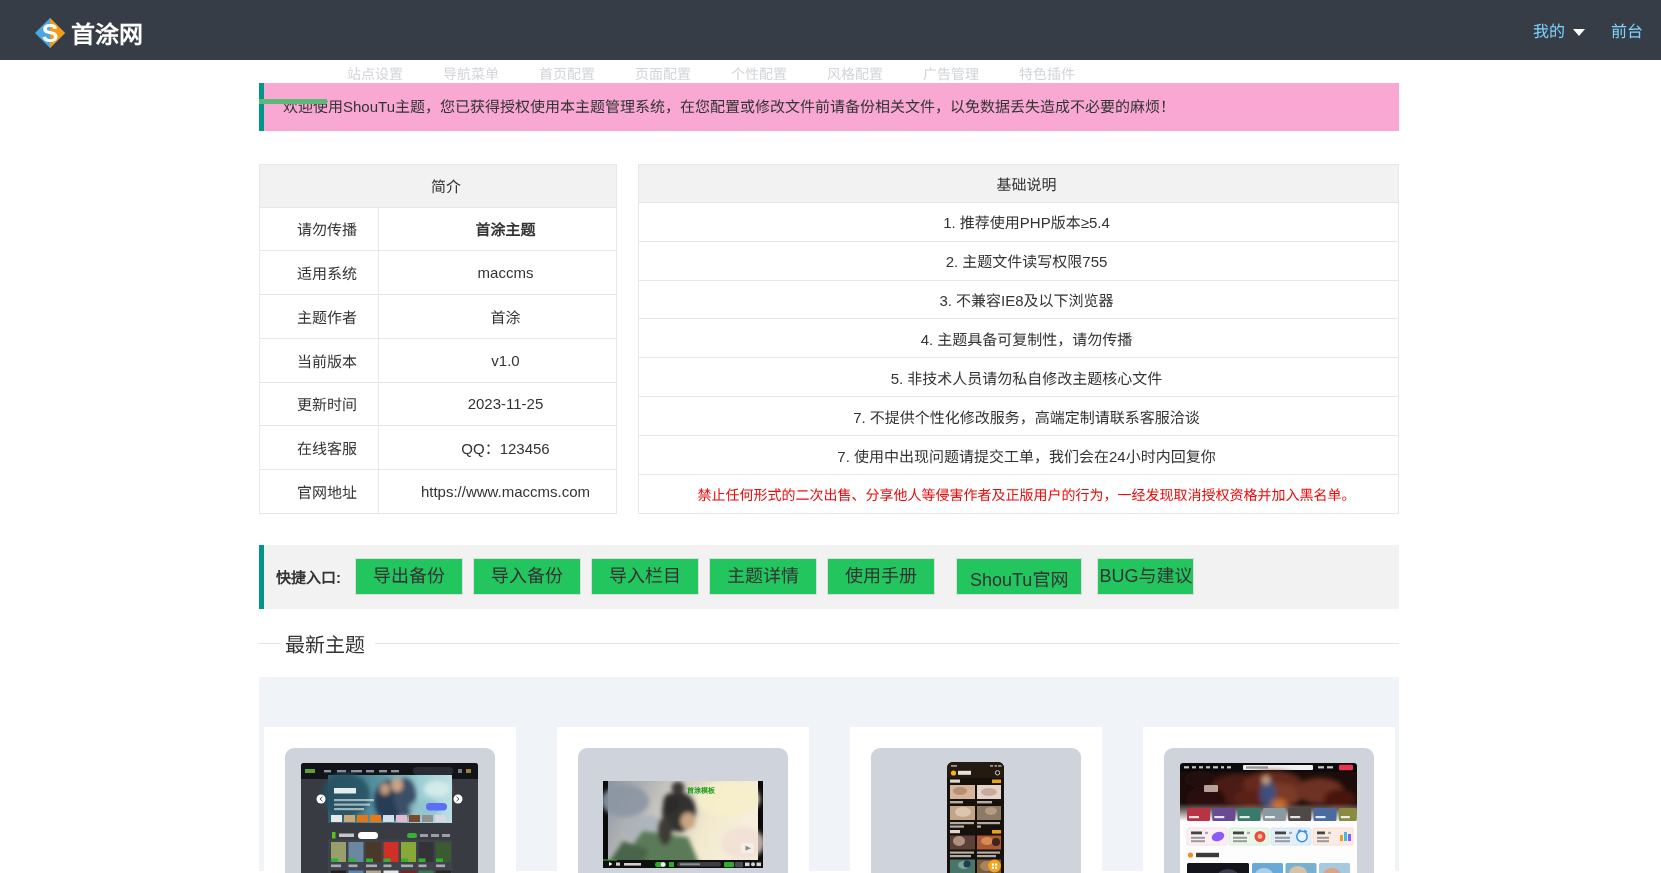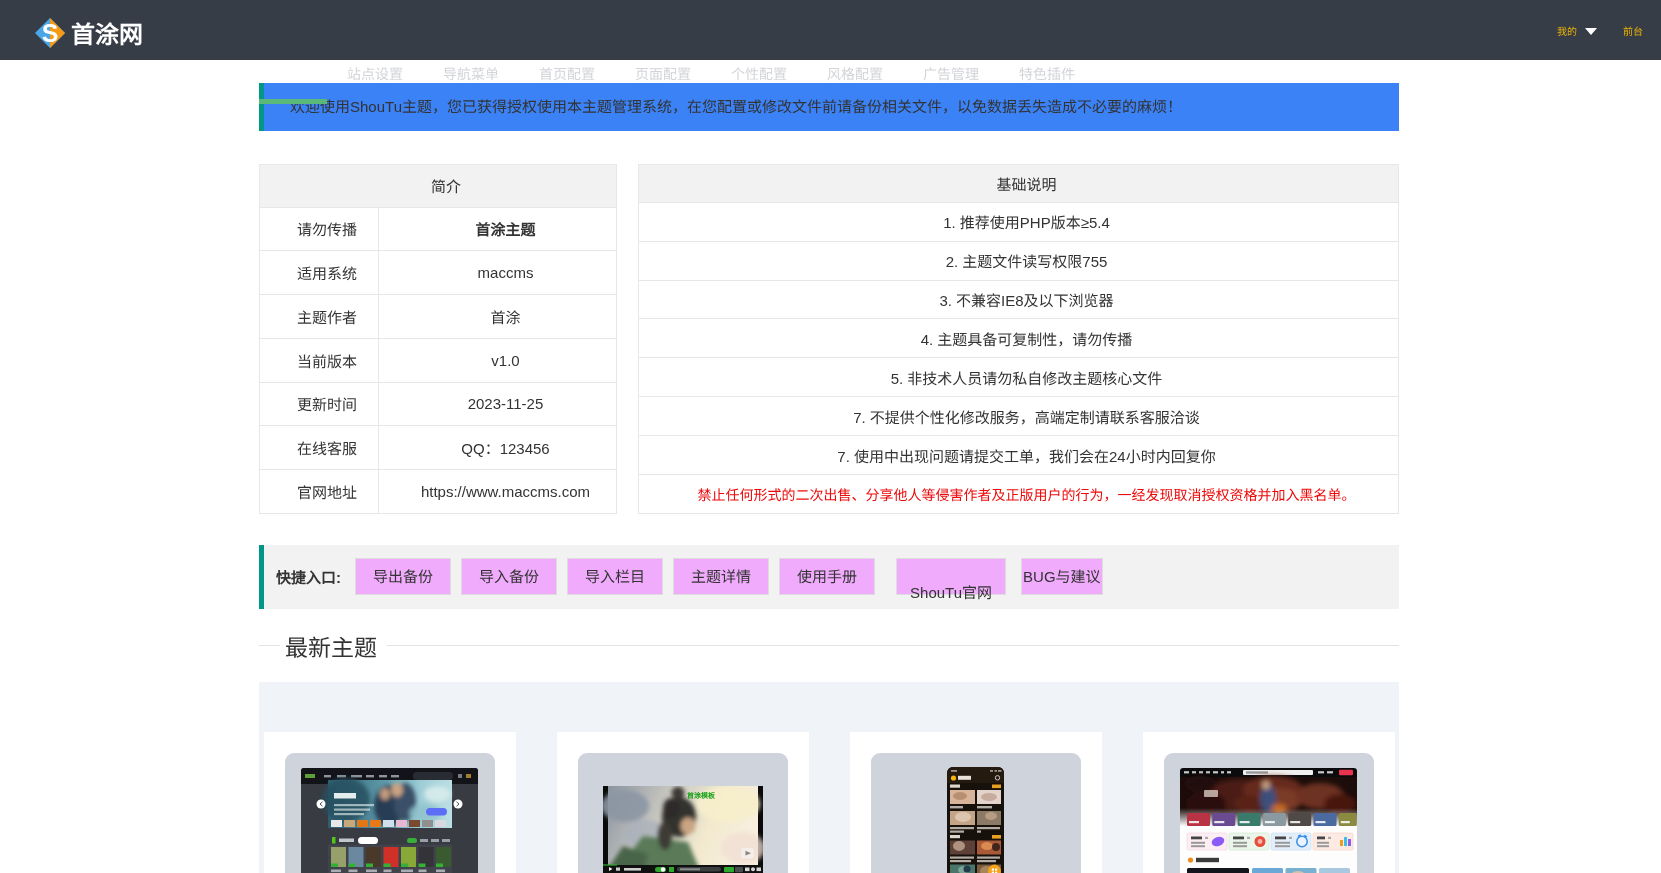--- a/index.html
+++ b/index.html
@@ -9,46 +9,46 @@
 .navbar { position:relative; height:60px; background:#373d47; }
 .brand { position:absolute; left:35px; top:15px; display:flex; align-items:center; }
 .brand-icon { width:30px; height:30px; position:relative; }
 .brand-text { color:#fff; font-size:24px; font-weight:bold; margin-left:6px; letter-spacing:0; }
 .nav-menu { position:absolute; left:259px; top:0; height:60px; display:flex; list-style:none; }
 .nav-menu li { height:60px; }
 .nav-menu a { display:block; height:60px; line-height:60px; padding:0 20px; color:#d2d4d8;
   font-size:14px; text-decoration:none;margin-top:44px; }
 .nav-menu li.active a { color:#fff; font-weight:bold; border-bottom:5px solid #5ab878; line-height:55px; }
 .nav-right { position:absolute; right:18px; top:0; height:60px; display:flex; align-items:center; }
-.nav-right a { color:#eab308; font-size:10px; text-decoration:none; }
+.nav-right a { color:#7dd3fc; font-size:16px; text-decoration:none; }
 .nav-right .mine { margin-right:26px; }
 .caret { display:inline-block; width:0; height:0; border-left:6px solid transparent;
   border-right:6px solid transparent; border-top:7px solid #fff; margin-left:8px; vertical-align:middle; }
 .container { width:1140px; margin-left:259px; }
-.alert { margin-top:23px; background:#3b82f6; border-left:5px solid #009688; height:48px;
-  line-height:48px; padding-left:26px; font-size:15px; color:#333; }
+.alert { margin-top:23px; background:#f9a8d4; border-left:5px solid #009688; height:48px;
+  line-height:48px; padding-left:19px; font-size:15px; color:#333; }
 .tables { display:flex; margin-top:33px; }
 table { border-collapse:collapse; font-size:15px; color:#333; }
 table.intro { width:358px; margin-right:21px; }
 table.notes { width:761px; }
 th, td { border:1px solid #e7e7e7; height:38.9px; padding:0 0 0 16px; text-align:center;
   font-weight:normal; vertical-align:middle; }
 th { background:#f2f2f2; height:37.8px; }
 .intro td.lab { width:119px; }
 td.bold { font-weight:bold; }
 td.red { color:#ee0a0a; font-size:14px; }
 .quick { margin-top:31px; background:#f2f2f2; border-left:5px solid #009688; height:64px;
   display:flex; align-items:center; padding-left:12px; }
 .quick .qlab { font-size:15px; font-weight:bold; margin-right:4px; }
-.quick a.btn { display:inline-block; height:37px; line-height:35px; background:#f0abfc;
-  border:1px solid #ddd; color:#333; font-size:15px; text-decoration:none; text-align:center;
+.quick a.btn { display:inline-block; height:37px; line-height:35px; background:#22c55e;
+  border:1px solid #ddd; color:#333; font-size:18px; text-decoration:none; text-align:center;
   padding:0 17px; margin-left:10px; }
 .sec-title { margin-top:20px; display:flex; align-items:center; }
 .sec-title .l1 { width:21px; height:1px; background:#e3e3e3; }
-.sec-title .txt { font-size:23px; color:#333; margin:0 10px 0 5px; }
+.sec-title .txt { font-size:20px; color:#333; margin:0 10px 0 5px; }
 .sec-title .l2 { flex:1; height:1px; background:#e3e3e3; }
 .themes { position:relative; margin-top:19px; background:#f0f3f7; height:194px; }
 .tcard { position:absolute; top:50px; width:252px; height:160px; background:#fff; }
 .frame { position:absolute; left:21px; top:21px; width:210px; height:150px;
   background:#cfd4dc; border-radius:9px; }
 .shot { position:absolute; overflow:hidden; }
 </style>
 </head>
 <body>
 <div class="navbar">
@@ -166,21 +166,21 @@
     </tbody>
       </table>
   </div>
   <div class="quick">
     <span class="qlab">快捷入口:</span>
     <a class="btn">导出备份</a>
     <a class="btn">导入备份</a>
     <a class="btn">导入栏目</a>
     <a class="btn">主题详情</a>
     <a class="btn">使用手册</a>
-    <a class="btn" style="margin-left:21px;padding:16px 13px;">ShouTu官网</a>
+    <a class="btn" style="margin-left:21px;padding:4px 13px;">ShouTu官网</a>
     <a class="btn" style="margin-left:15px;padding:0 1px;">BUG与建议</a>
   </div>
   <div class="sec-title">
     <div class="l1"></div>
       <div class="txt">最新主题</div>
       <div class="l2"></div>
   </div>
 </div>
 <div class="themes-wrap">
 <div class="container themes">

